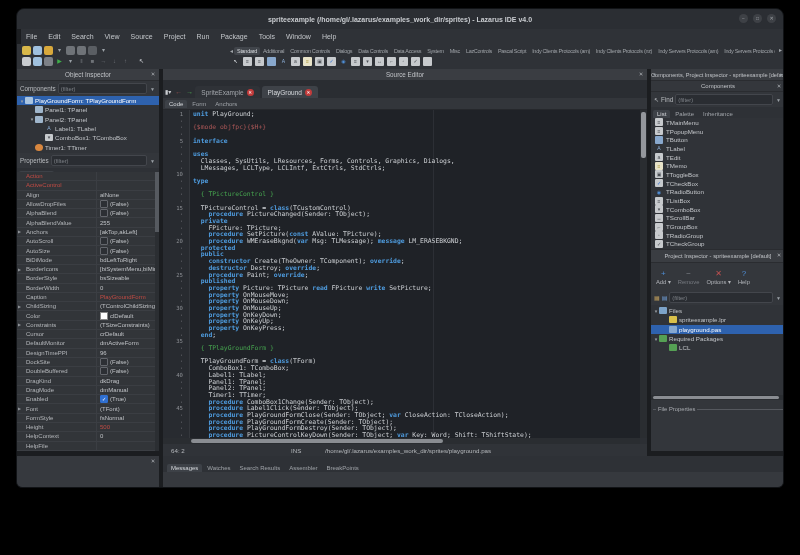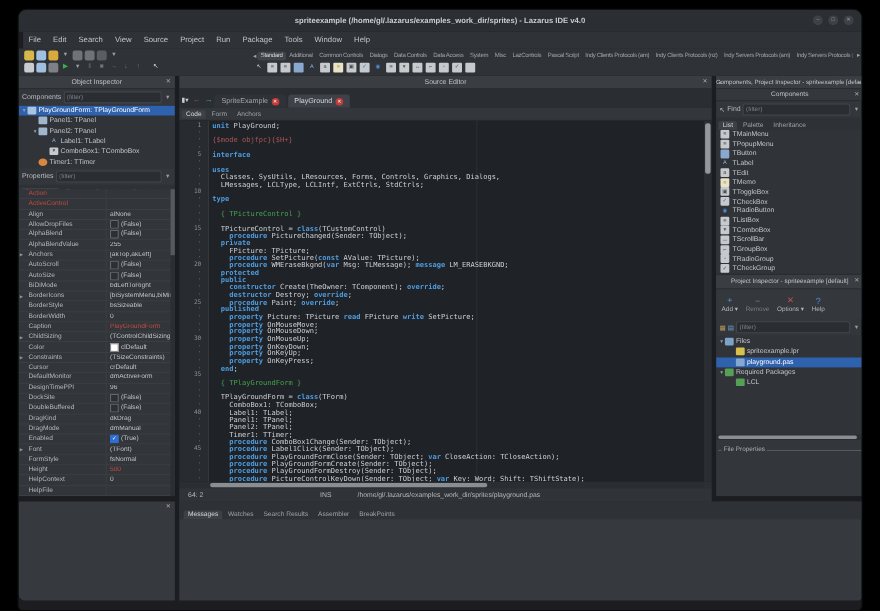--- a/index.html
+++ b/index.html
@@ -1,20 +1,20 @@
 <!DOCTYPE html>
 <html><head>
 <meta charset="utf-8">
 <style>
   html,body{margin:0;padding:0;background:#000;}
   #screen{position:relative;width:800px;height:555px;background:#000;overflow:hidden;
           font-family:"Liberation Sans",sans-serif;color:#c6c9cd;
           -webkit-font-smoothing:antialiased;}
   
-  #win{position:absolute;left:16px;top:8px;width:768px;height:548px;background:#1b1d20;
+  #win{position:absolute;left:16px;top:8px;width:768px;height:480px;background:#1b1d20;
        border:1px solid #111316;border-radius:8px 8px 6px 6px;box-sizing:border-box;overflow:hidden;}
   #titlebar{position:absolute;left:0;top:0;right:0;height:20px;background:#2b2e33;
             display:flex;align-items:center;justify-content:center;}
   #titlebar .t{font-size:7px;font-weight:bold;color:#c9ccd0;}
   #winbtns{position:absolute;right:7px;top:5px;display:flex;gap:5px;}
   .wbtn{width:9px;height:9px;border-radius:50%;background:#3e4146;color:#9ea2a7;font-size:5px;
         display:flex;align-items:center;justify-content:center;line-height:1;}
   #menubar{position:absolute;left:4px;top:20px;right:0;height:15px;background:#2f3237;
            display:flex;align-items:center;gap:1px;border-bottom:1px solid #26282c;}
   .mi{font-size:7px;color:#c3c6ca;padding:2px 5px;border-radius:2px;}

